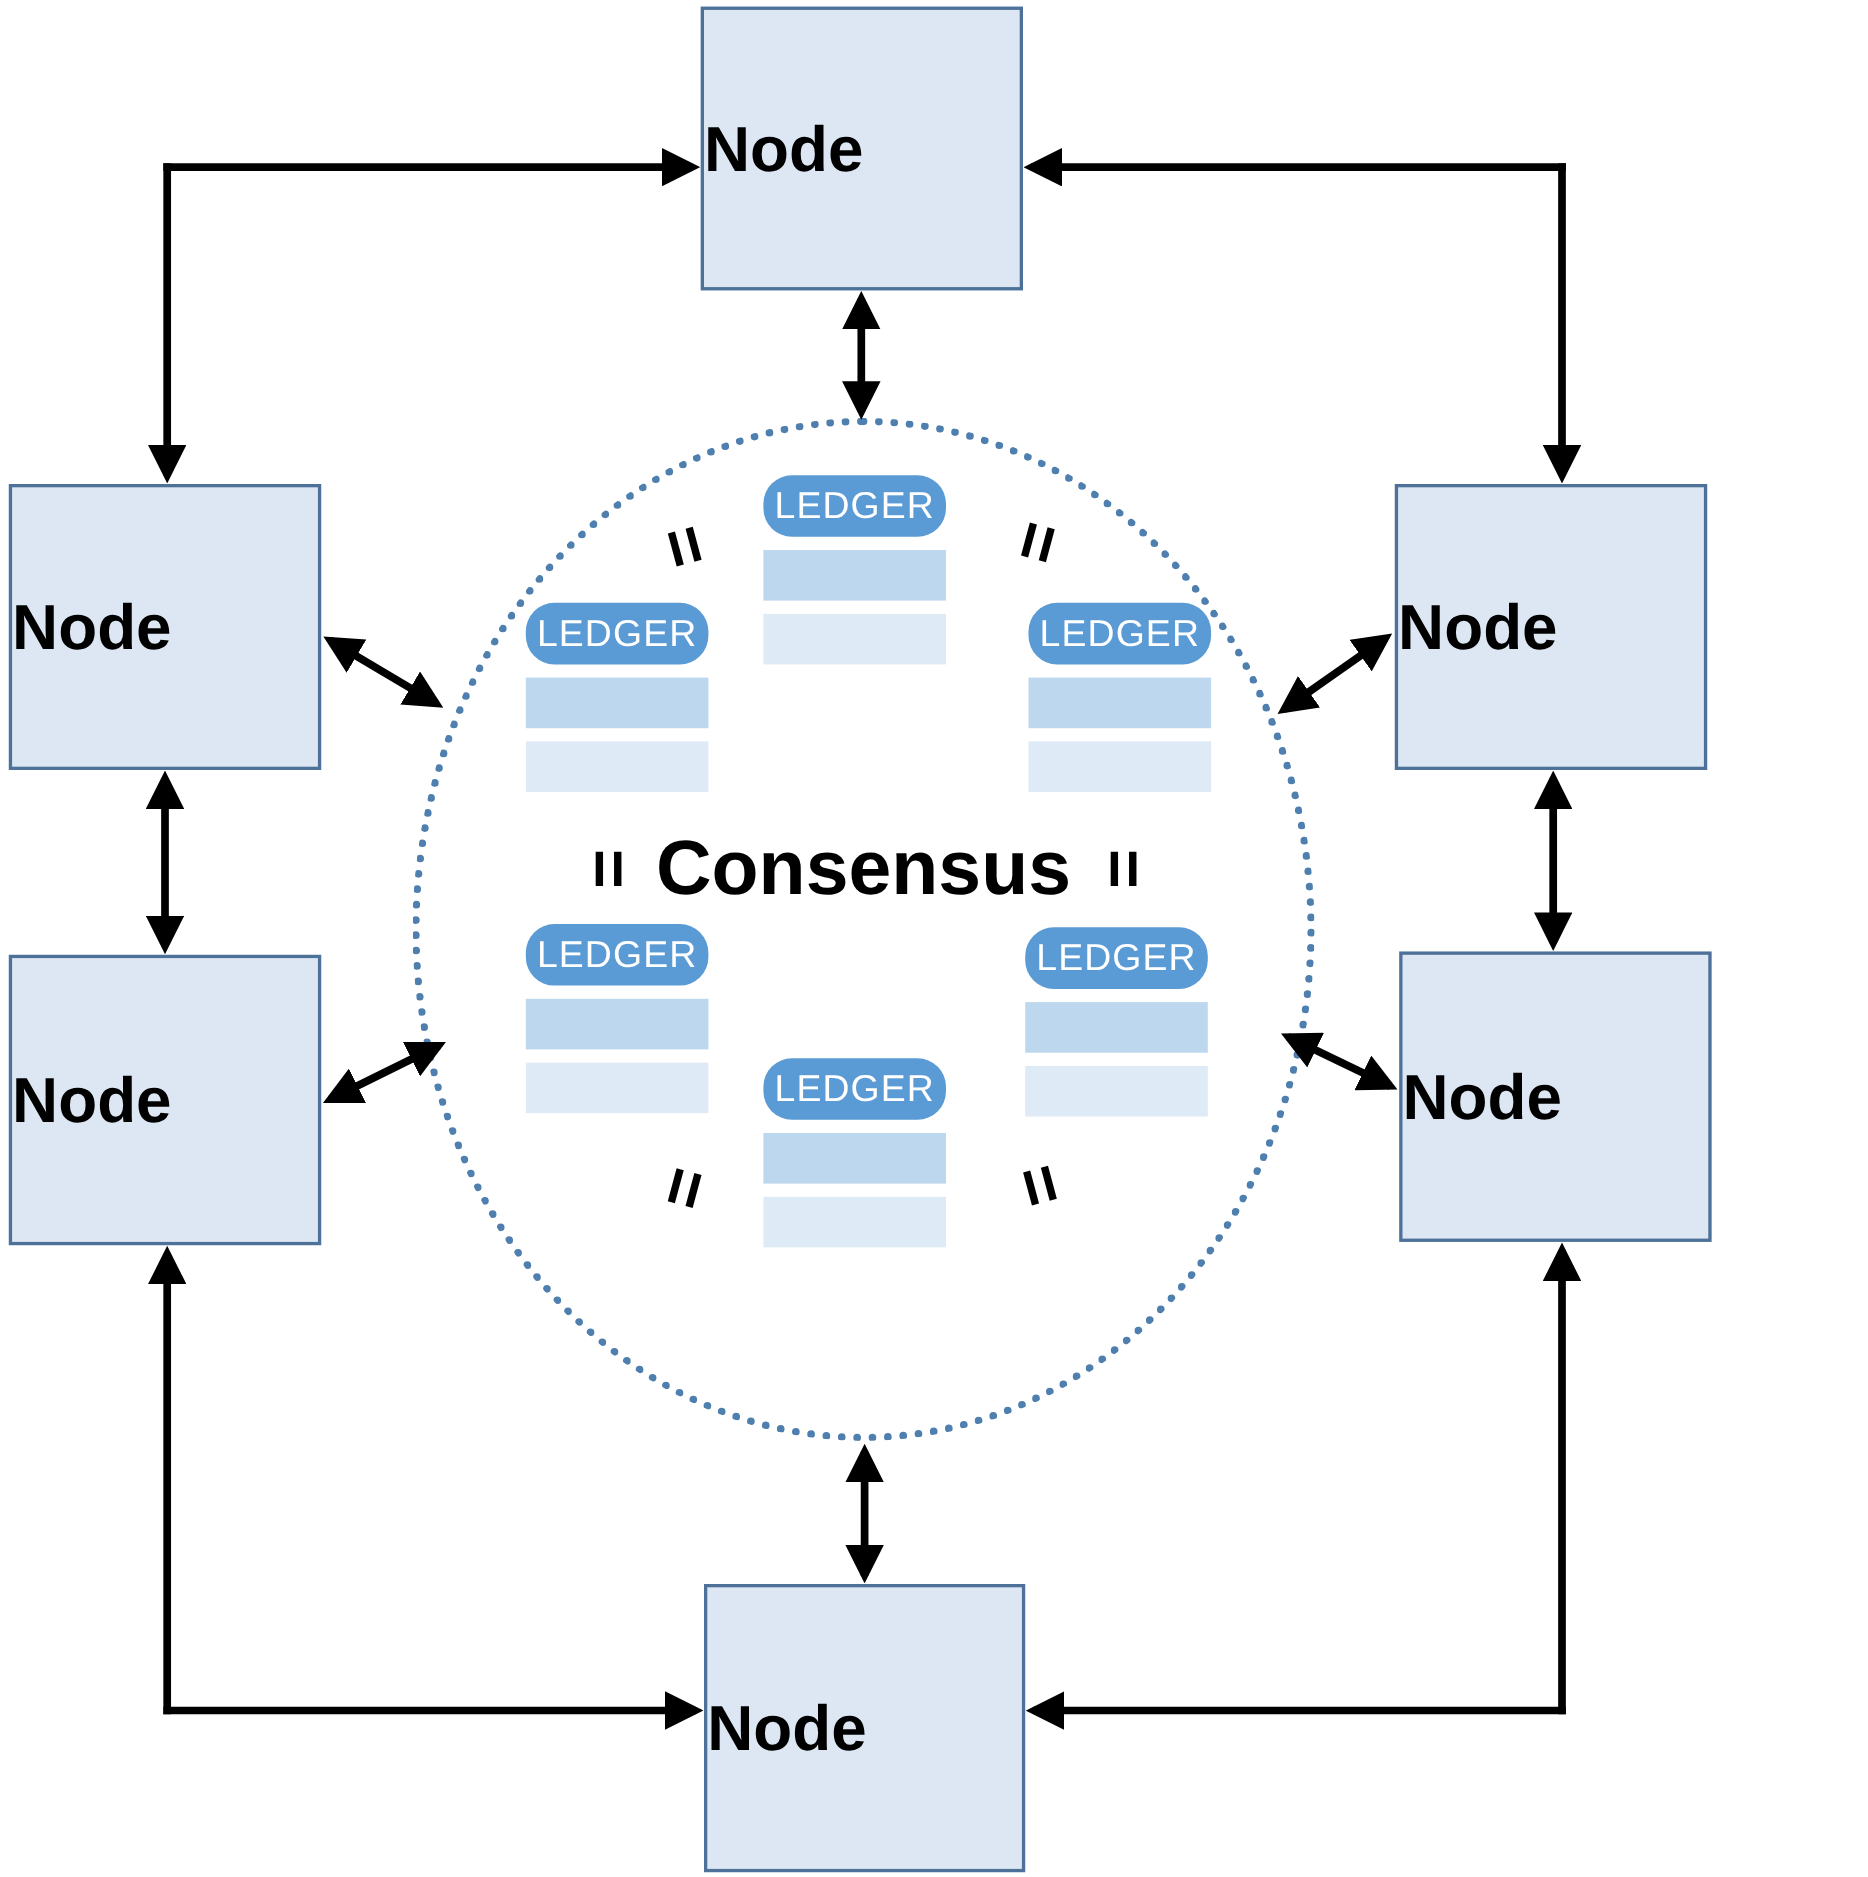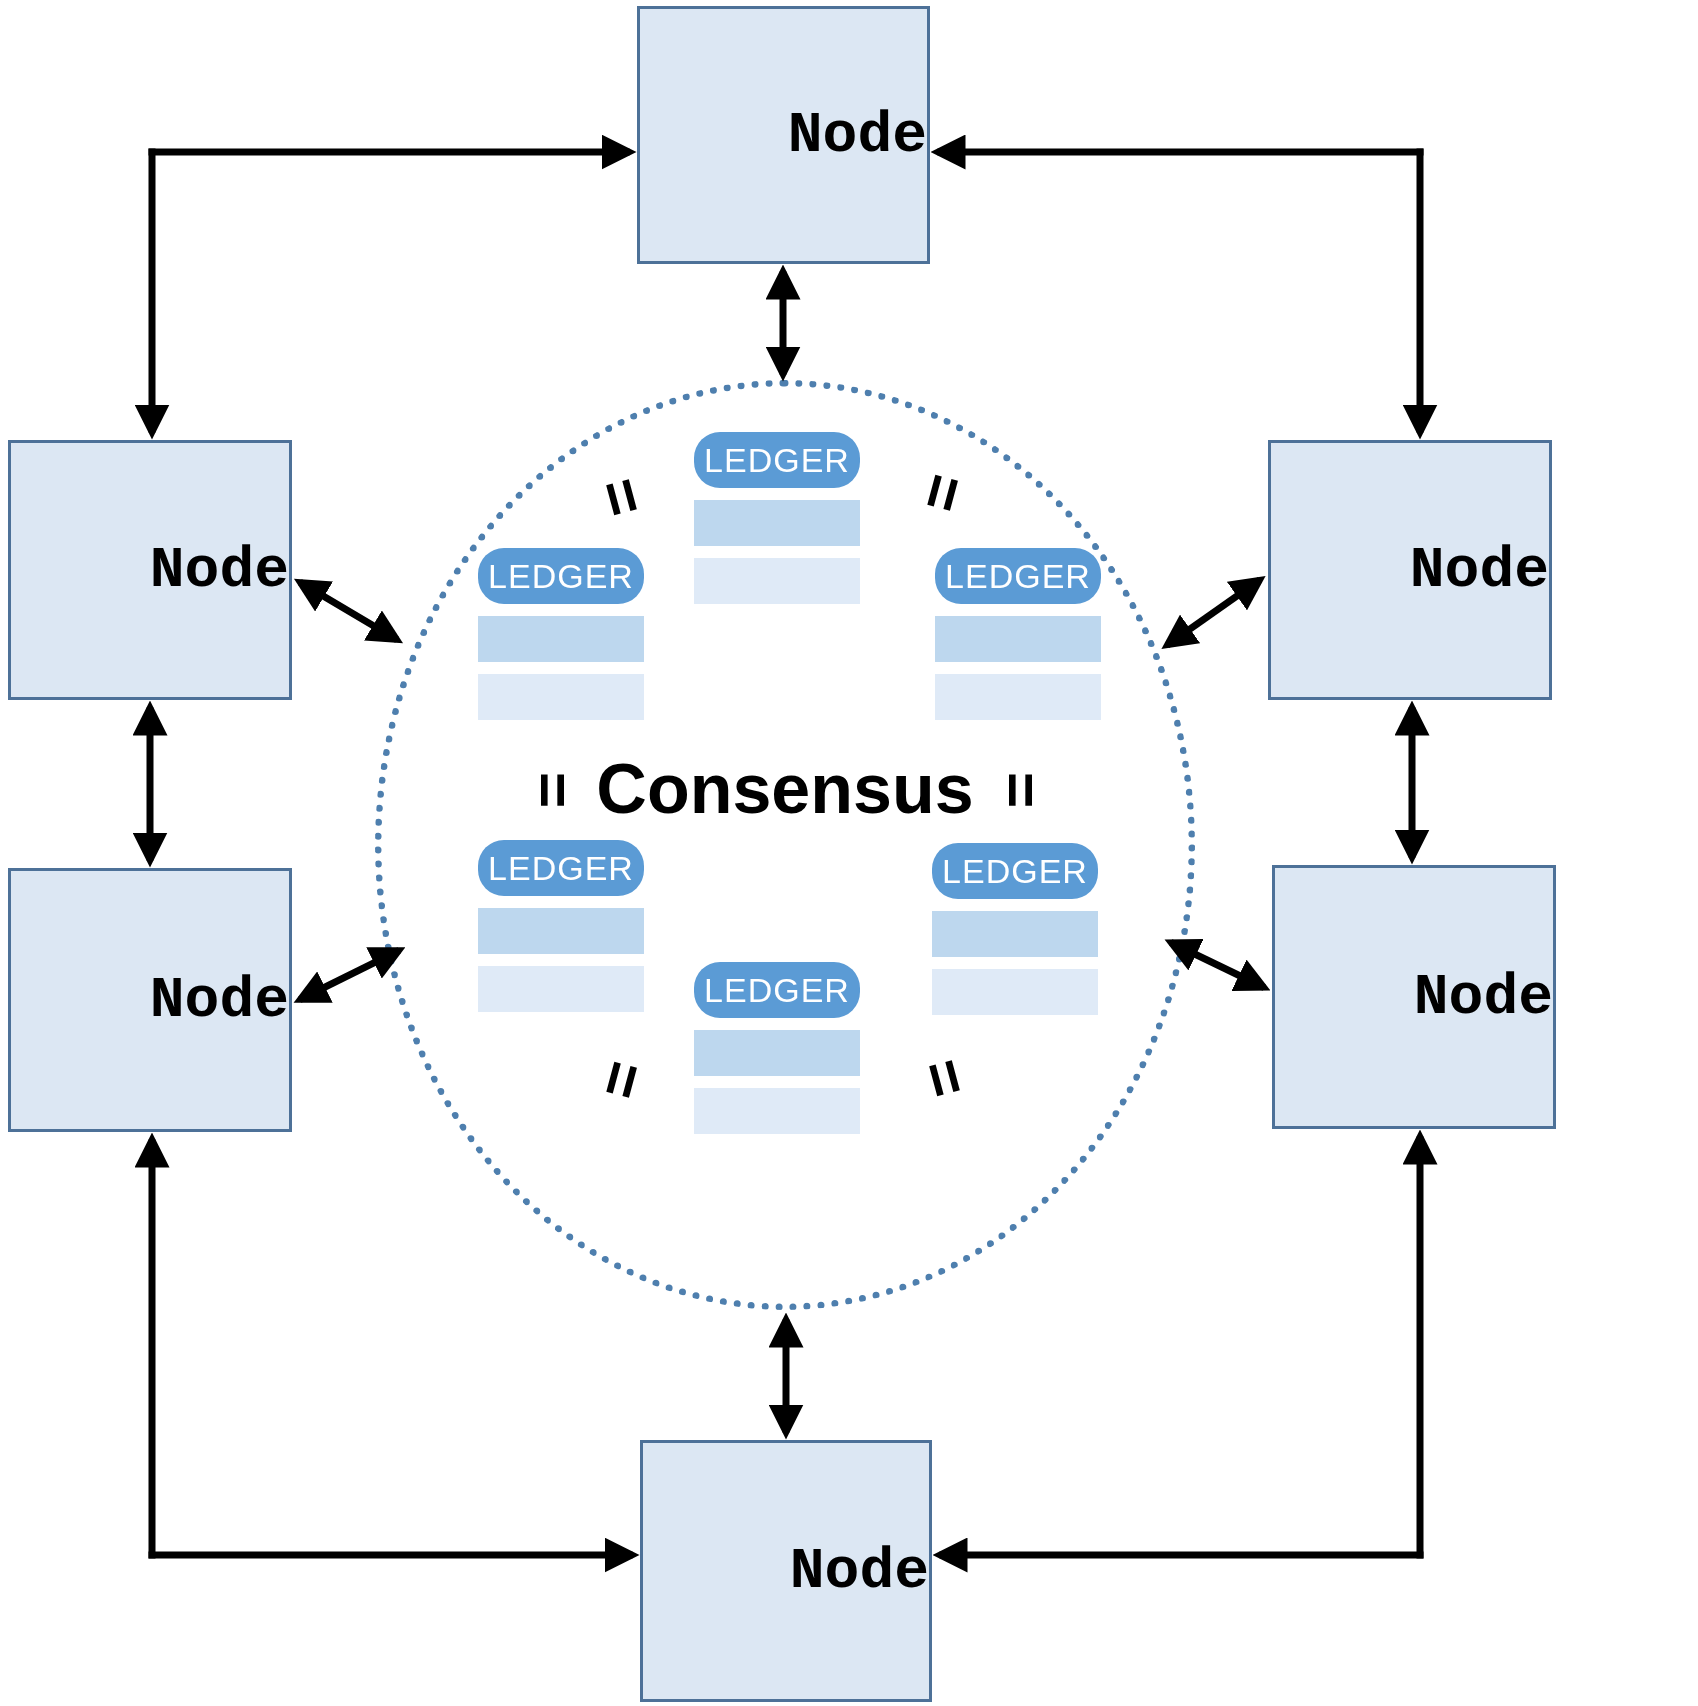--- a/index.html
+++ b/index.html
@@ -23,21 +23,21 @@
     box-sizing: border-box;
     background: transparent;
   }
 
   
   .node {
     position: absolute;
     background: var(--node-fill, #dce7f3);
     border: 3px solid var(--node-border, #4d7198);
     box-sizing: border-box;
-    display: flex; align-items: center; justify-content: flex-end; font-family: Liberation Mono, monospace;
+    display: flex; align-items: center; justify-content: flex-start;
   }
   .node-label {
     font-weight: bold;
     font-size: 58px;
     color: #000;
   }
   .node-top         { left: 637px;  top: 6px;    width: 293px; height: 258px; }
   .node-left-upper  { left: 8px;    top: 440px;  width: 284px; height: 260px; }
   .node-right-upper { left: 1268px; top: 440px;  width: 284px; height: 260px; }
   .node-left-lower  { left: 8px;    top: 868px;  width: 284px; height: 264px; }

